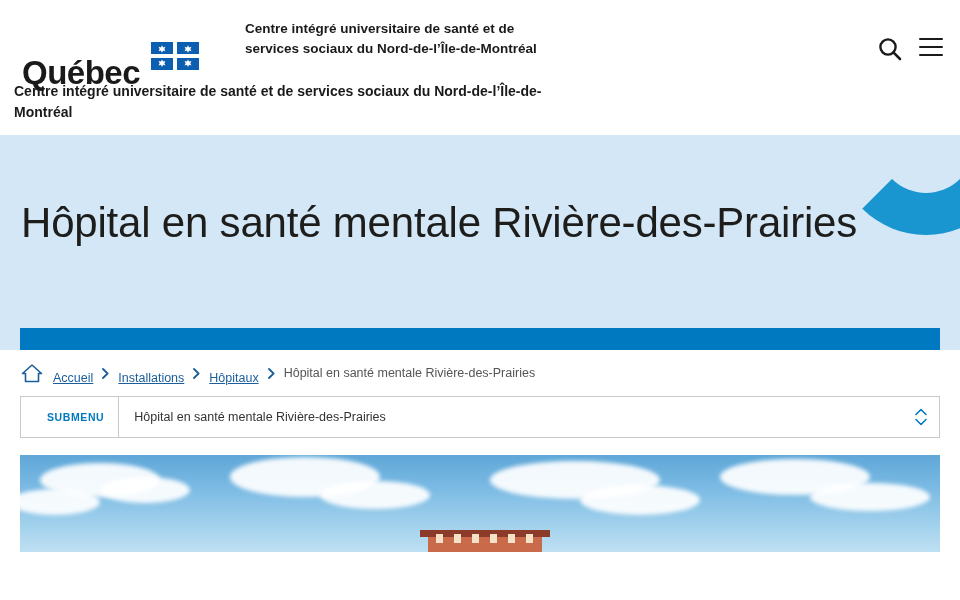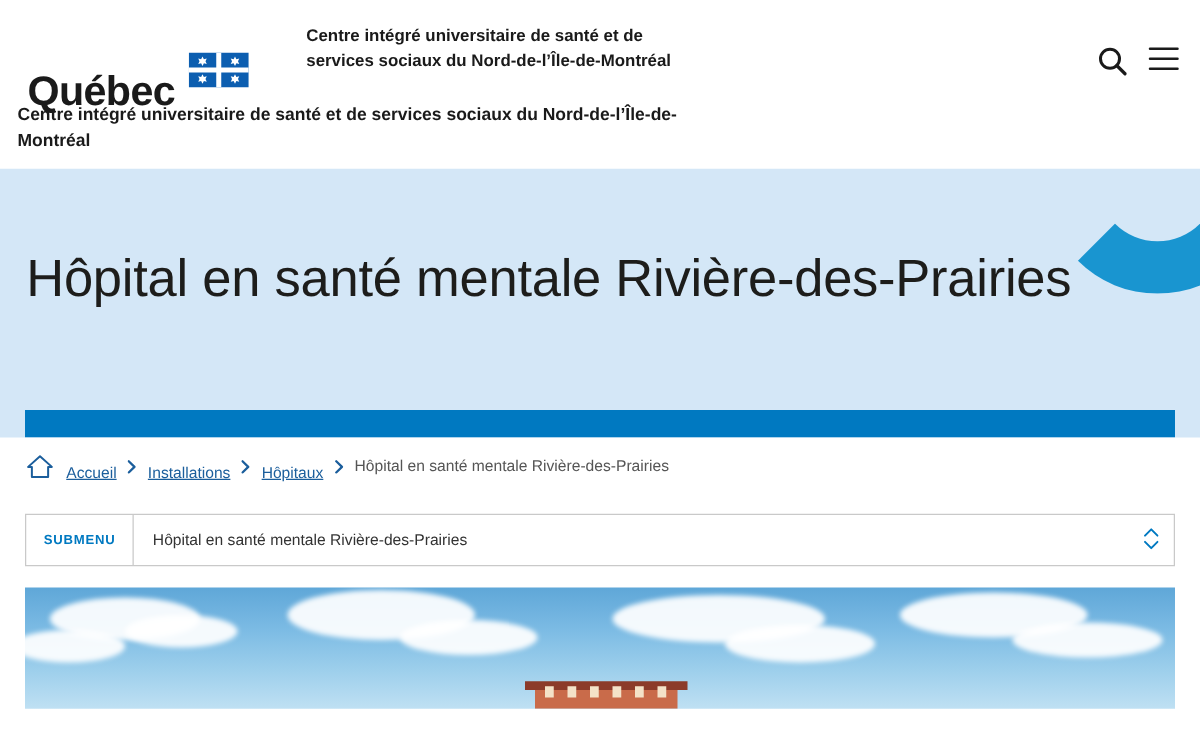--- a/index.html
+++ b/index.html
@@ -160,27 +160,28 @@
     display: inline-flex;
   }
   .crumb-current {
     color: #555555;
     font-size: 12.5px;
   }
 
   
   .submenu {
     position: relative;
-    margin: 15px 20px;
+    margin: 0 20px;
     width: 920px;
     height: 42px;
     border: 1px solid #c9c9c9;
     background: #ffffff;
     display: flex;
     align-items: stretch;
+    padding-left: 12px;
   }
   .submenu-label {
     display: flex;
     align-items: center;
     padding: 0 14px;
     font-size: 10.5px;
     font-weight: 700;
     letter-spacing: 0.6px;
     color: #0079c1;
     border-right: 1px solid #c9c9c9;

